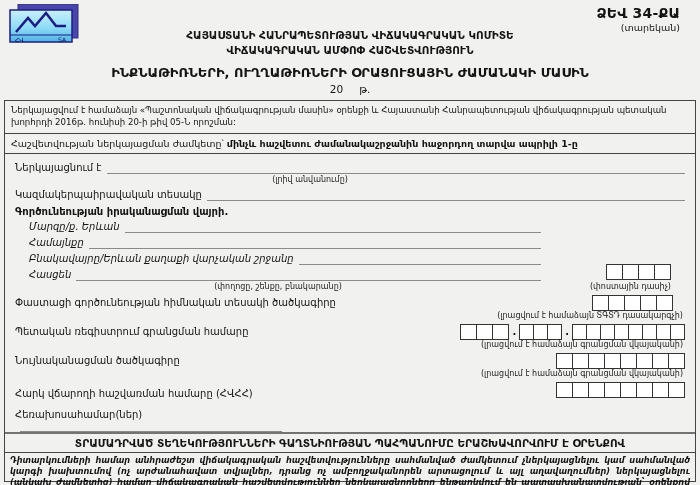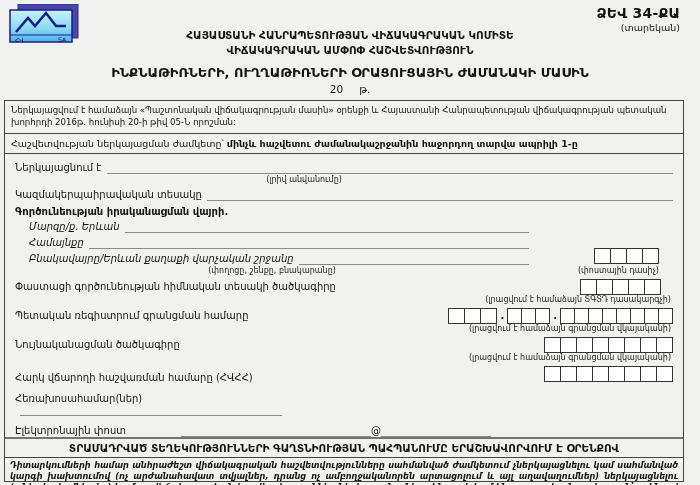--- a/index.html
+++ b/index.html
@@ -18,21 +18,21 @@
   .form-code-wrap { position:absolute; right:20px; top:5px; text-align:right; }
   .form-code { font-weight:bold; font-size:14px; letter-spacing:.2px; }
   .form-period { font-size:9.5px; margin-top:1px; }
   .header-center { text-align:center; padding-top:28px; font-weight:bold; font-size:10.5px; line-height:1.4; }
   .title { text-align:center; font-weight:bold; font-size:13px; margin-top:5px; }
   .year-line { text-align:center; font-size:10.5px; margin-top:3px; }
   .year-blank { display:inline-block; width:16px; }
 
   
   .main-box {
-    position:absolute; left:4px; right:16px; top:100px; height:382px;
+    position:absolute; left:4px; right:4px; top:100px; height:382px;
     border:1px solid #444;
     display:flex; flex-direction:column;
   }
   .legal { font-size:8.6px; line-height:1.45; padding:3px 6px 4px 6px; border-bottom:1px solid #444; }
   .deadline { font-size:9.5px; padding:4px 6px; border-bottom:1px solid #444; }
   .deadline b { font-size:9.5px; }
 
   .body { flex:1; padding:3px 10px 0 10px; font-size:10px; }
 
   .frow { display:flex; align-items:flex-start; margin-top:5px; }
@@ -142,20 +142,24 @@
             <span class="fill"></span>
           </div>
           <div class="frow">
             <span class="lbl">Համայնքը</span>
             <span class="fill"></span>
           </div>
           <div class="frow">
             <span class="lbl">Բնակավայրը/Երևան քաղաքի վարչական շրջանը</span>
             <span class="fill"></span>
           </div>
+          <div class="frow">
+            <span class="lbl">Հասցեն</span>
+            <span class="fill"></span>
+          </div>
           <div class="hint hint-center">(փողոցը, շենքը, բնակարանը)</div>
         </div>
         <div class="addr-right">
           <span class="boxes">
               <span class="cell"></span>
               <span class="cell"></span>
               <span class="cell"></span>
               <span class="cell"></span>
             </span>
           <div class="hint">(փոստային դասիչ)</div>
@@ -230,26 +234,20 @@
             <span class="cell"></span>
             <span class="cell"></span>
           </span>
       </div>
 
       <div class="frow" style="margin-top:10px;flex-direction:column;">
         <span class="lbl">Հեռախոսահամար(ներ)</span>
         <span class="fill-fixed" style="width:262px;"></span>
       </div>
 
-      <div class="frow" style="margin-top:9px;">
-        <span class="lbl" style="margin-right:55px;">Էլեկտրոնային փոստ</span>
-        <span class="fill-fixed" style="width:190px; margin-left:0;"></span>
-        <span>@</span>
-        <span class="fill-fixed" style="width:110px; margin-left:0;"></span>
-      </div>
 
     </div>
 
     <div class="banner">ՏՐԱՄԱԴՐՎԱԾ ՏԵՂԵԿՈՒԹՅՈՒՆՆԵՐԻ ԳԱՂՏՆԻՈՒԹՅԱՆ ՊԱՀՊԱՆՈՒՄԸ ԵՐԱՇԽԱՎՈՐՎՈՒՄ Է ՕՐԵՆՔՈՎ</div>
 
     <div class="footer">Դիտարկումների համար անհրաժեշտ վիճակագրական հաշվետվությունները սահմանված ժամկետում չներկայացնելու կամ սահմանված կարգի խախտումով (ոչ արժանահավատ տվյալներ, դրանց ոչ ամբողջականորեն արտացոլում և այլ աղավաղումներ) ներկայացնելու (անկախ ժամկետից) համար վիճակագրական հաշվետվություններ ներկայացնողները ենթարկվում են պատասխանատվության՝ օրենքով սահմանված կարգով:</div>
 
   </div>
 </div>
 

